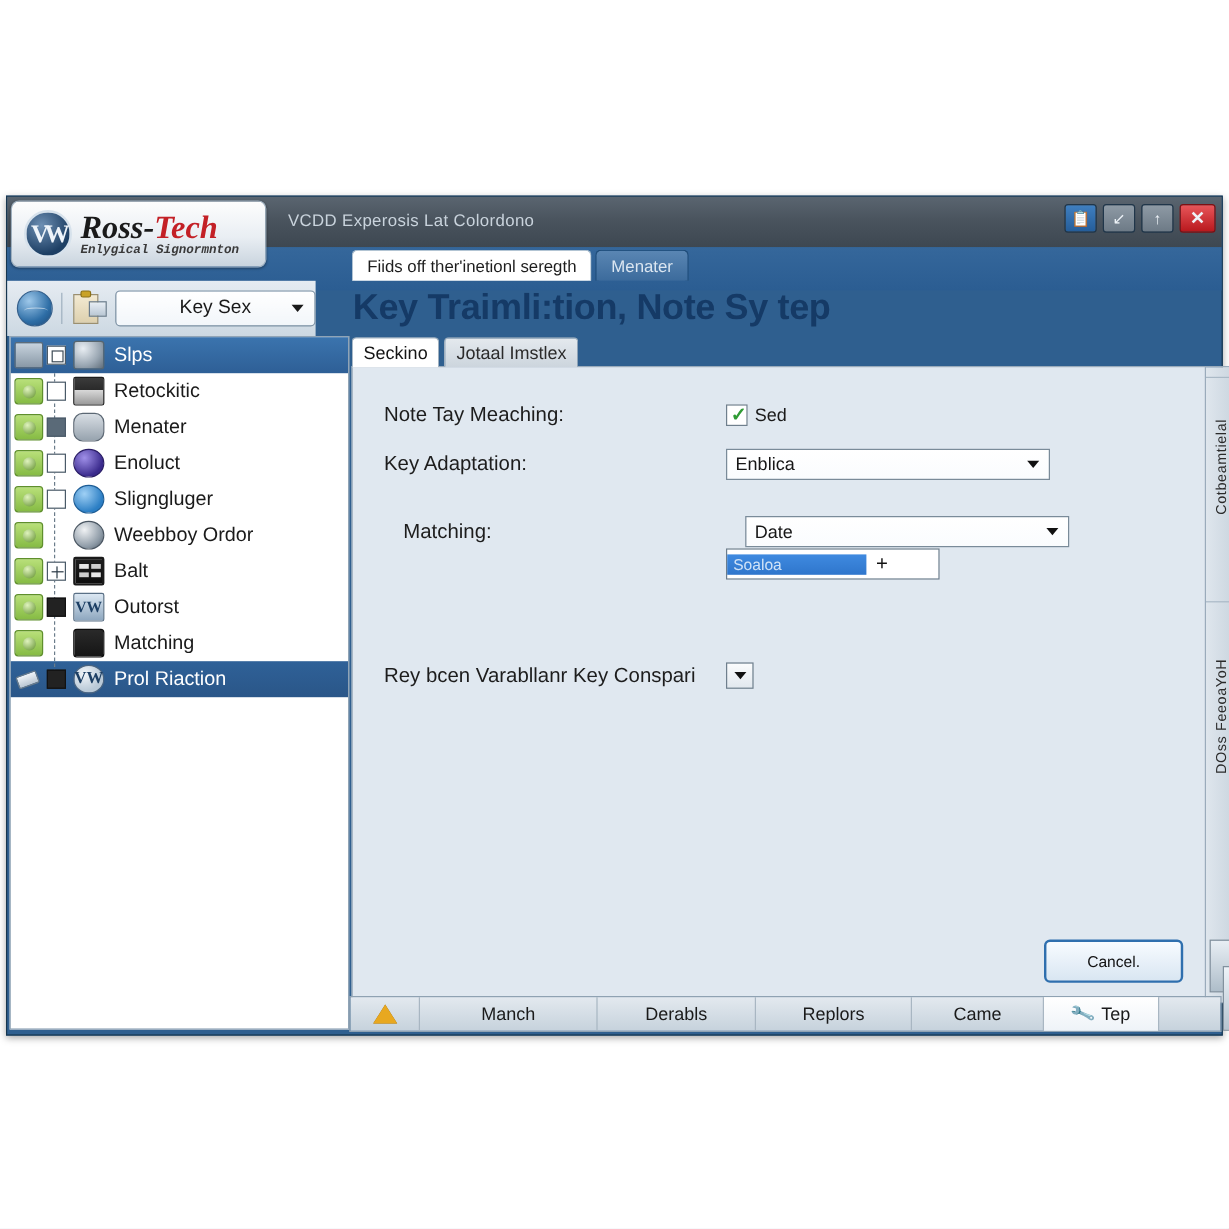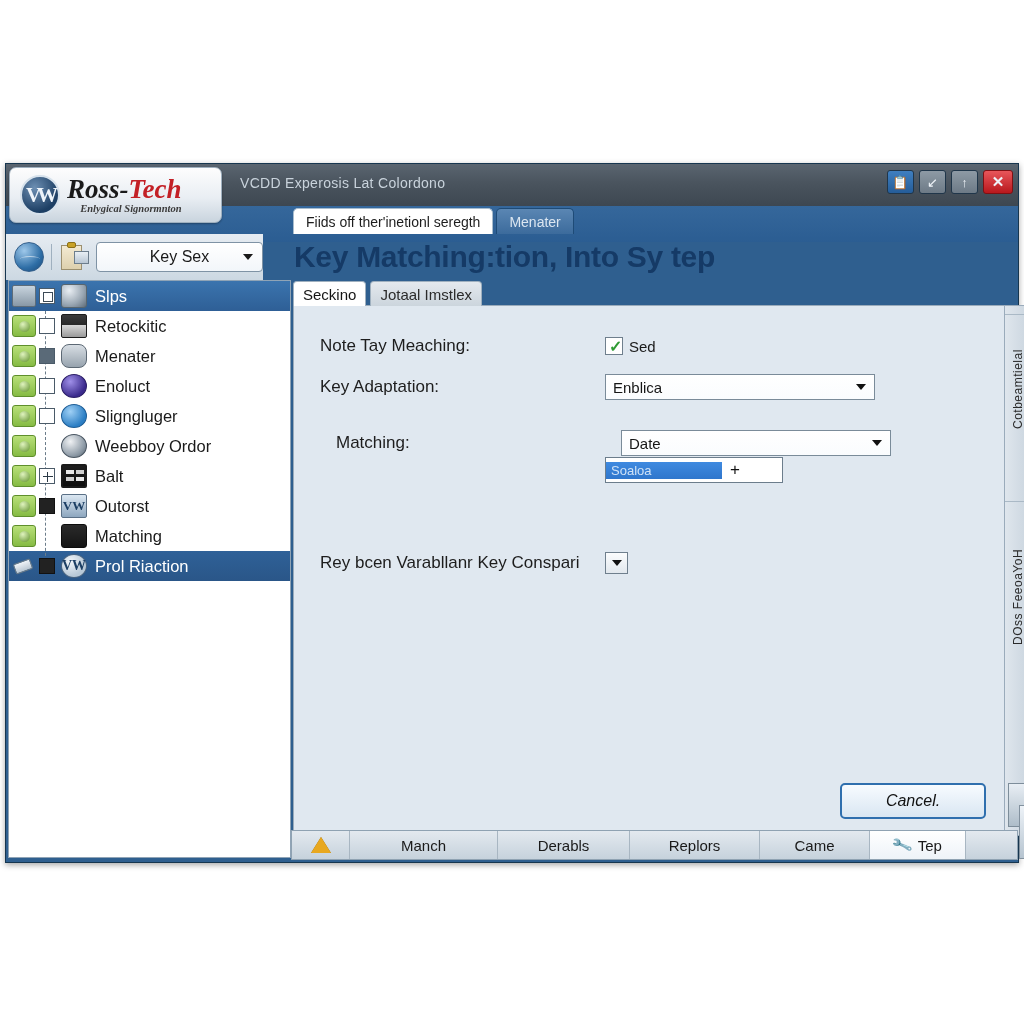--- a/index.html
+++ b/index.html
@@ -47,21 +47,21 @@
     flex: 0 0 auto;
   }
   #brand-text { margin-left: 7px; line-height: 1; }
   #brand-main {
     font-family: "Liberation Serif", serif;
     font-size: 27px; font-weight: bold; font-style: italic;
     color: #1a1a1a; white-space: nowrap;
   }
   #brand-main .accent { color: #c32026; }
   #brand-sub {
-    font-family: Liberation Serif, serif;
+    font-family: Liberation Mono, monospace;
     font-size: 10.5px; font-style: italic; font-weight: bold;
     color: #3a3a3a; text-align: right; margin-top: 1px;
     filter: blur(.3px);
   }
   #window-title {
     position: absolute; left: 234px; top: 11px;
     font-size: 14px; color: #c9d3dc; letter-spacing: .3px;
     white-space: nowrap;
   }
   #win-controls {
@@ -297,25 +297,25 @@
     border:1px solid #6f7f8d;
     display:flex; align-items:center; justify-content:center;
   }
   .minibtn .caret {
     width:0;height:0;border-left:5px solid transparent;border-right:5px solid transparent;
     border-top:6px solid #111;
   }
 
   #cancel-button {
     position: absolute; right: 18px; bottom: 16px;
-    width: 146px; height: 36px;
+    width: 116px; height: 36px;
     background: linear-gradient(180deg,#f7fbff,#d9e6f2);
     border: 2px solid #2f6fae; border-radius: 5px;
     display:flex; align-items:center; justify-content:center;
-    font-size: 16px; color:#111;font-style:italic;
+    font-size: 13px; color:#111;
   }
 
   
   #vtabs {
     position: absolute; left: 714px; top: 25px;
     width: 26px; height: 531px;
     background: linear-gradient(90deg,#dfe6ed,#c9d4de);
     border: 1px solid #9aabbb; border-left: none;
   }
   .vtab {
@@ -479,21 +479,21 @@
     <div class="tnode sel dark">
       <span class="gi plug"></span>
       <span class="box bar"></span>
       <span class="ni vwsel">VW</span>
       <span>Prol Riaction</span>
     </div>
   </div>
 
   <div id="content-shell">
 
-    <div id="page-title">Key Matching:tion, Into Sy tep</div>
+    <div id="page-title">Key Traimli:tion, Note Sy tep</div>
 
     <div id="subtabs">
       <div class="stab active">Seckino</div>
       <div class="stab inactive">Jotaal Imstlex</div>
     </div>
 
     <div id="form-panel">
 
       <div class="frow" style="left:26px; top:30px;">
         <span class="flabel" style="width:285px;">Note Tay Meaching:</span>

